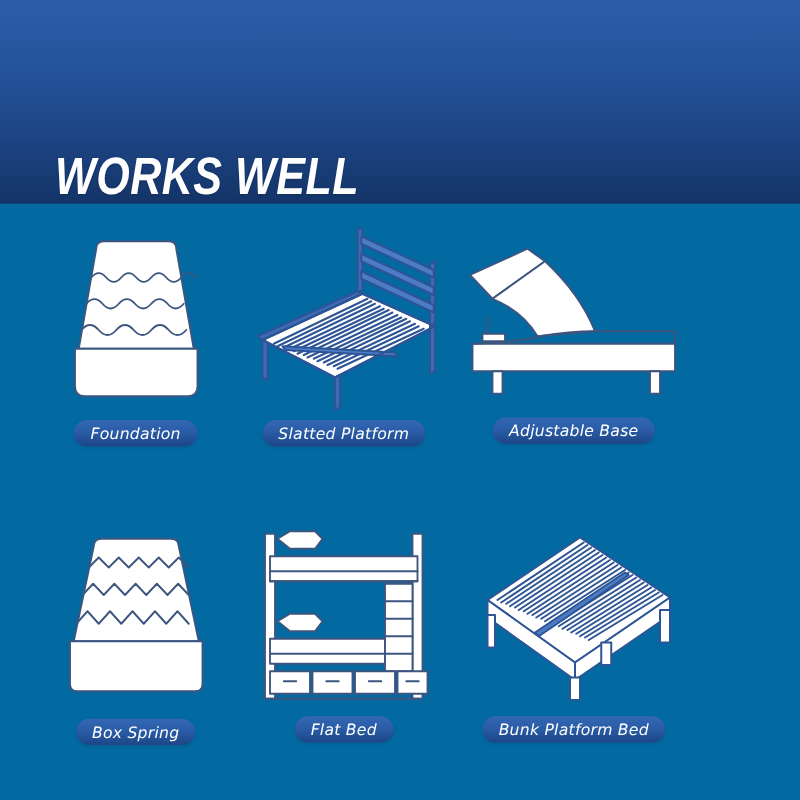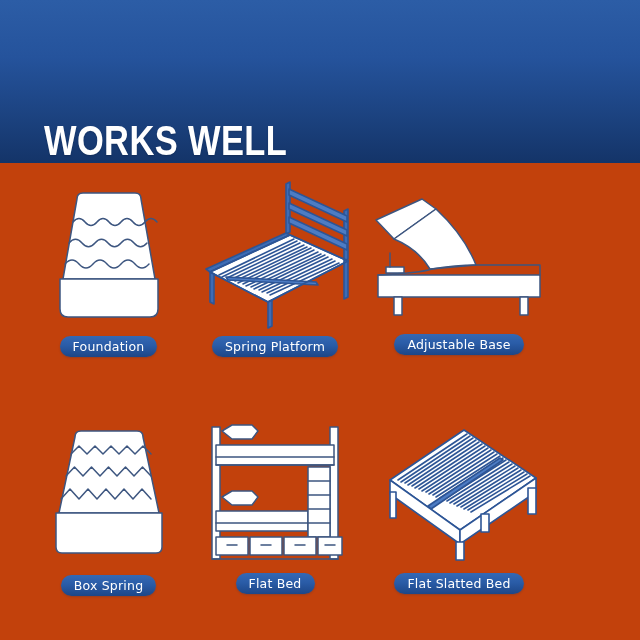--- a/index.html
+++ b/index.html
@@ -2,21 +2,21 @@
 <html><head>
 <meta charset="utf-8">
 <style>
   * { margin:0; padding:0; box-sizing:border-box; }
   html,body { width:640px; height:640px; }
   body {
     background:#ffffff;
     font-family:"Liberation Sans", sans-serif;
     overflow:hidden;
   }
-  .page { position:relative; width:640px; height:640px; background:#c2410c; }
+  .page { position:relative; width:640px; height:640px; background:#0369a1;font-style:italic; }
 
   
   .header {
     position:absolute; left:0; top:0; width:640px; height:163px;
     background:linear-gradient(180deg,#2c5da6 0%,#25539c 35%,#1c4381 70%,#143468 100%);
     overflow:hidden;
   }
   .header-title {
     position:absolute; left:44px; top:26px;
     color:#ffffff;
@@ -145,21 +145,21 @@
             <path d="M40 100 L130 105 L132 108 L42 103 Z" fill="#4d7cc4"></path>
 
             <path d="M24 95 L24 125 L28 127 L28 97 Z" fill="#3d6cb5"></path>
             <path d="M82 125 L82 151 L86 149 L86 123 Z" fill="#3d6cb5"></path>
             <path d="M158 82 L158 122 L162 120 L162 84 Z" fill="#3d6cb5"></path>
 
             <path d="M24 95 L104 58 L162 84 L82 125 Z" fill="none"></path>
           </g>
         </svg>
       </div>
-      <div class="pill">Spring Platform</div>
+      <div class="pill">Slatted Platform</div>
     </div>
 
     <div class="cell row2">
       <div class="art">
         <svg width="190" height="132" viewBox="0 0 190 132">
 
           <path class="ln fillw" d="M12 33 L58 12 L72 22 L30 52 Z"></path>
 
           <path class="ln fillw" d="M30 52 L72 22 Q100 48 112 78 L66 82 Q54 62 30 52 Z"></path>
 
@@ -267,17 +267,17 @@
             <path d="M22 58 L22 72 L92 122 L92 108 Z" fill="#ffffff"></path>
             <path d="M92 108 L92 122 L168 70 L168 56 Z" fill="#ffffff"></path>
 
             <path d="M22 70 L28 70 L28 96 L22 96 Z" fill="#ffffff"></path>
             <path d="M88 120 L96 120 L96 138 L88 138 Z" fill="#ffffff"></path>
             <path d="M160 66 L168 66 L168 92 L160 92 Z" fill="#ffffff"></path>
             <path d="M113 92 L121 92 L121 110 L113 110 Z" fill="#ffffff"></path>
           </g>
         </svg>
       </div>
-      <div class="pill">Flat Slatted Bed</div>
+      <div class="pill">Bunk Platform Bed</div>
     </div>
 
   </div>
 </div>
 
 </body></html>

